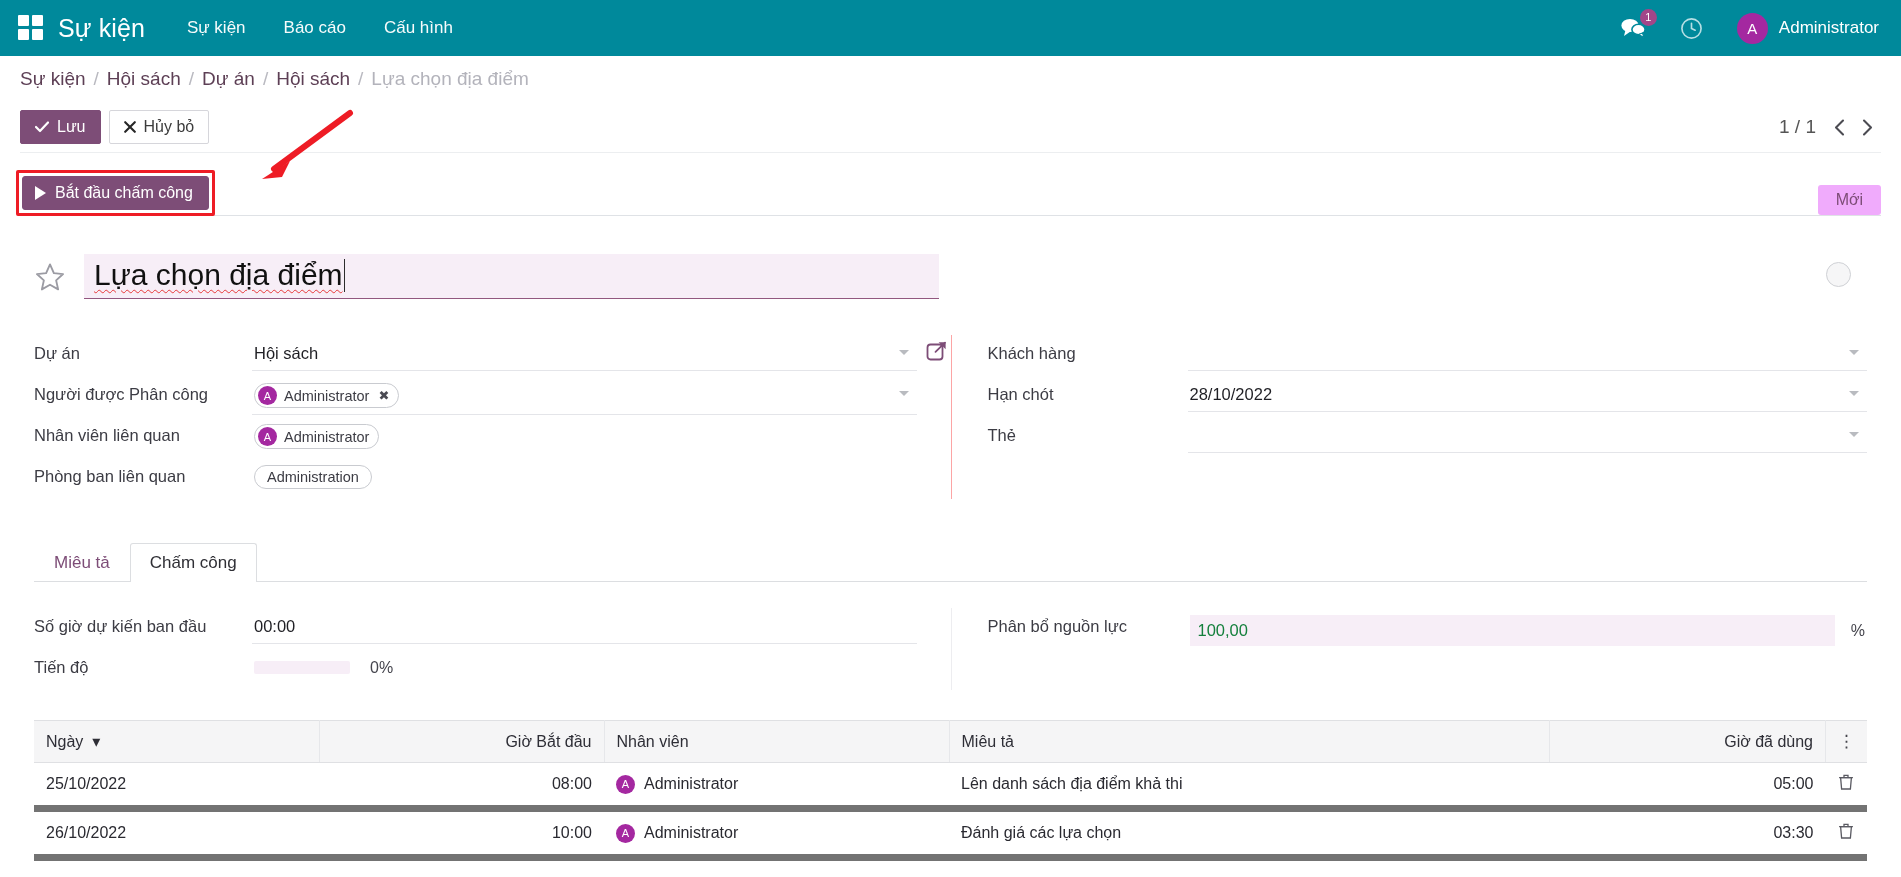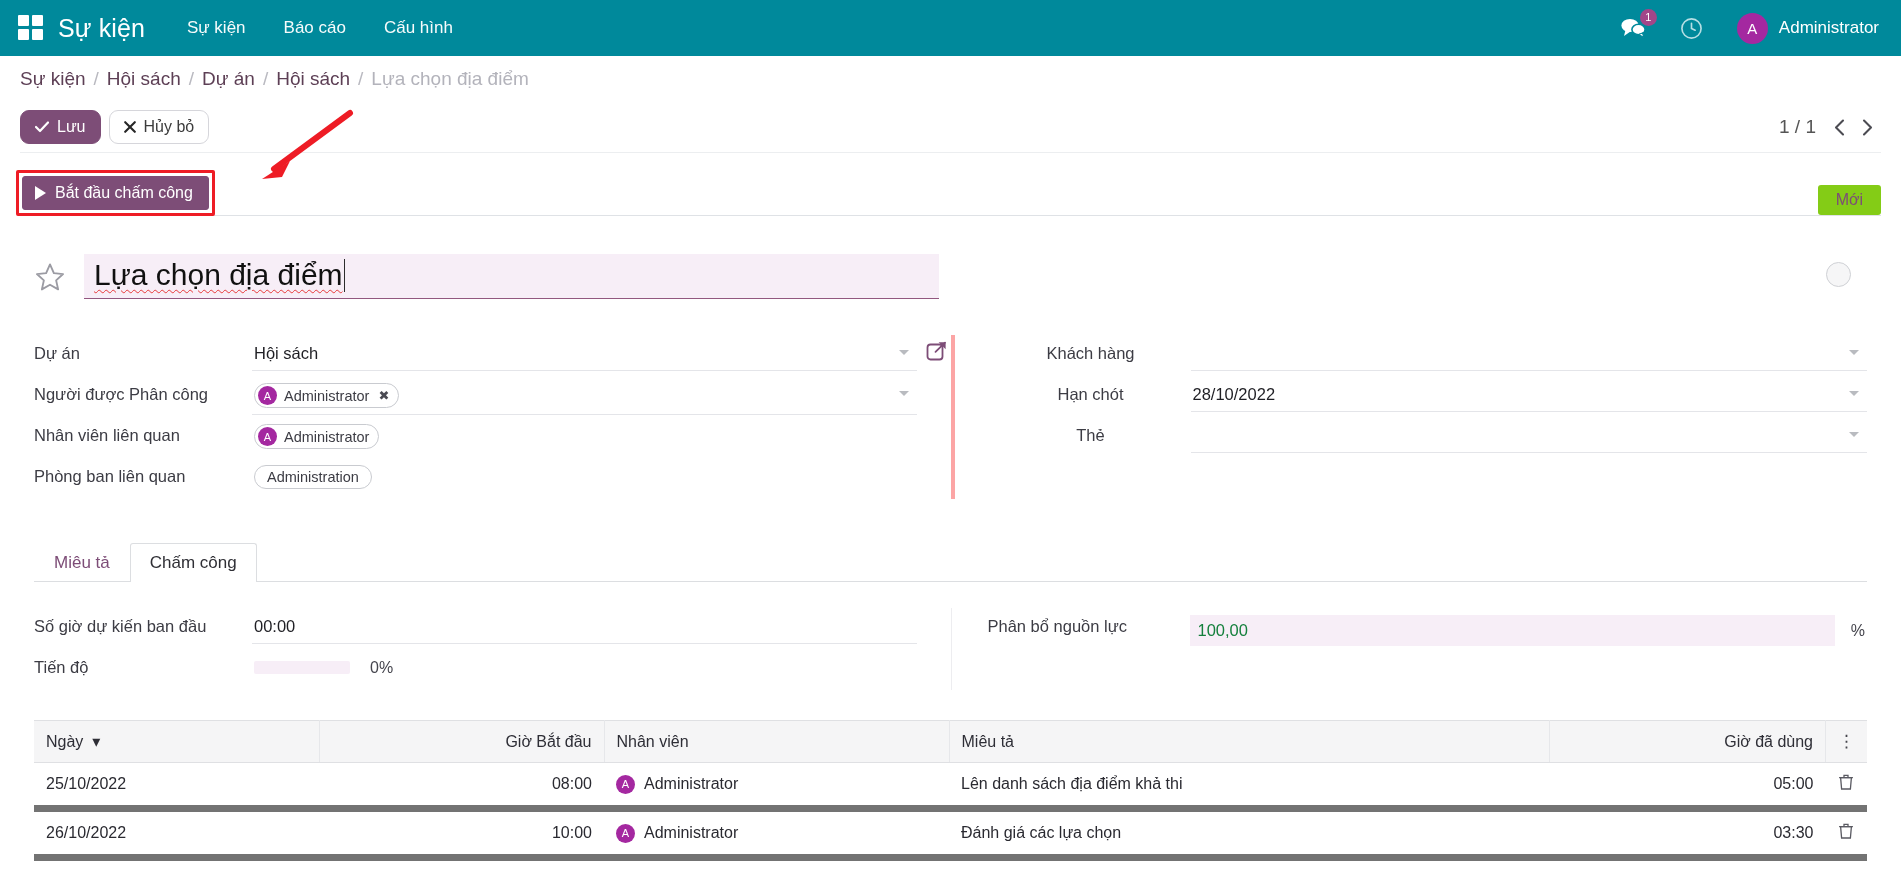--- a/index.html
+++ b/index.html
@@ -97,21 +97,21 @@
     padding: 0 20px;
     position: relative;
   }
   .cp-row1 {
     display: flex;
     align-items: center;
     height: 50px;
   }
   .btn {
     font-size: 16px;
-    border-radius: 9px;
+    border-radius: 2px;
     padding: 7px 14px;
     cursor: pointer;
     display: inline-flex;
     align-items: center;
     gap: 8px;
     white-space: nowrap;
     font-family: "Liberation Sans", sans-serif;
   }
   .btn-save {
     background: #7d4d77;
@@ -173,21 +173,21 @@
   }
   .play-tri {
     width: 0; height: 0;
     border-left: 11px solid #ffffff;
     border-top: 7px solid transparent;
     border-bottom: 7px solid transparent;
     display: inline-block;
   }
   .status-new {
     margin-left: auto;
-    background: #84cc16;
+    background: #f0abfc;
     color: #7d4d77;
     font-size: 16px;
     padding: 6px 18px;
     border-radius: 3px;
     cursor: pointer;
     white-space: nowrap;
   }
   .red-arrow {
     position: absolute;
     left: 218px;
@@ -255,21 +255,21 @@
   }
 
   
   .form-groups {
     display: flex;
     margin-top: 36px;
     padding: 0 6px;
   }
   .group { width: 50%; }
   .group-left { padding-right: 34px; }
-  .group-right { padding-left: 36px; border-left: 4px solid #fca5a5; text-align: center; }
+  .group-right { padding-left: 36px; border-left: 1px solid #fca5a5; }
   .field-row {
     display: flex;
     align-items: flex-start;
     min-height: 41px;
   }
   .field-label {
     width: 218px;
     flex: 0 0 218px;
     font-size: 16.5px;
     color: #3c3c44;

